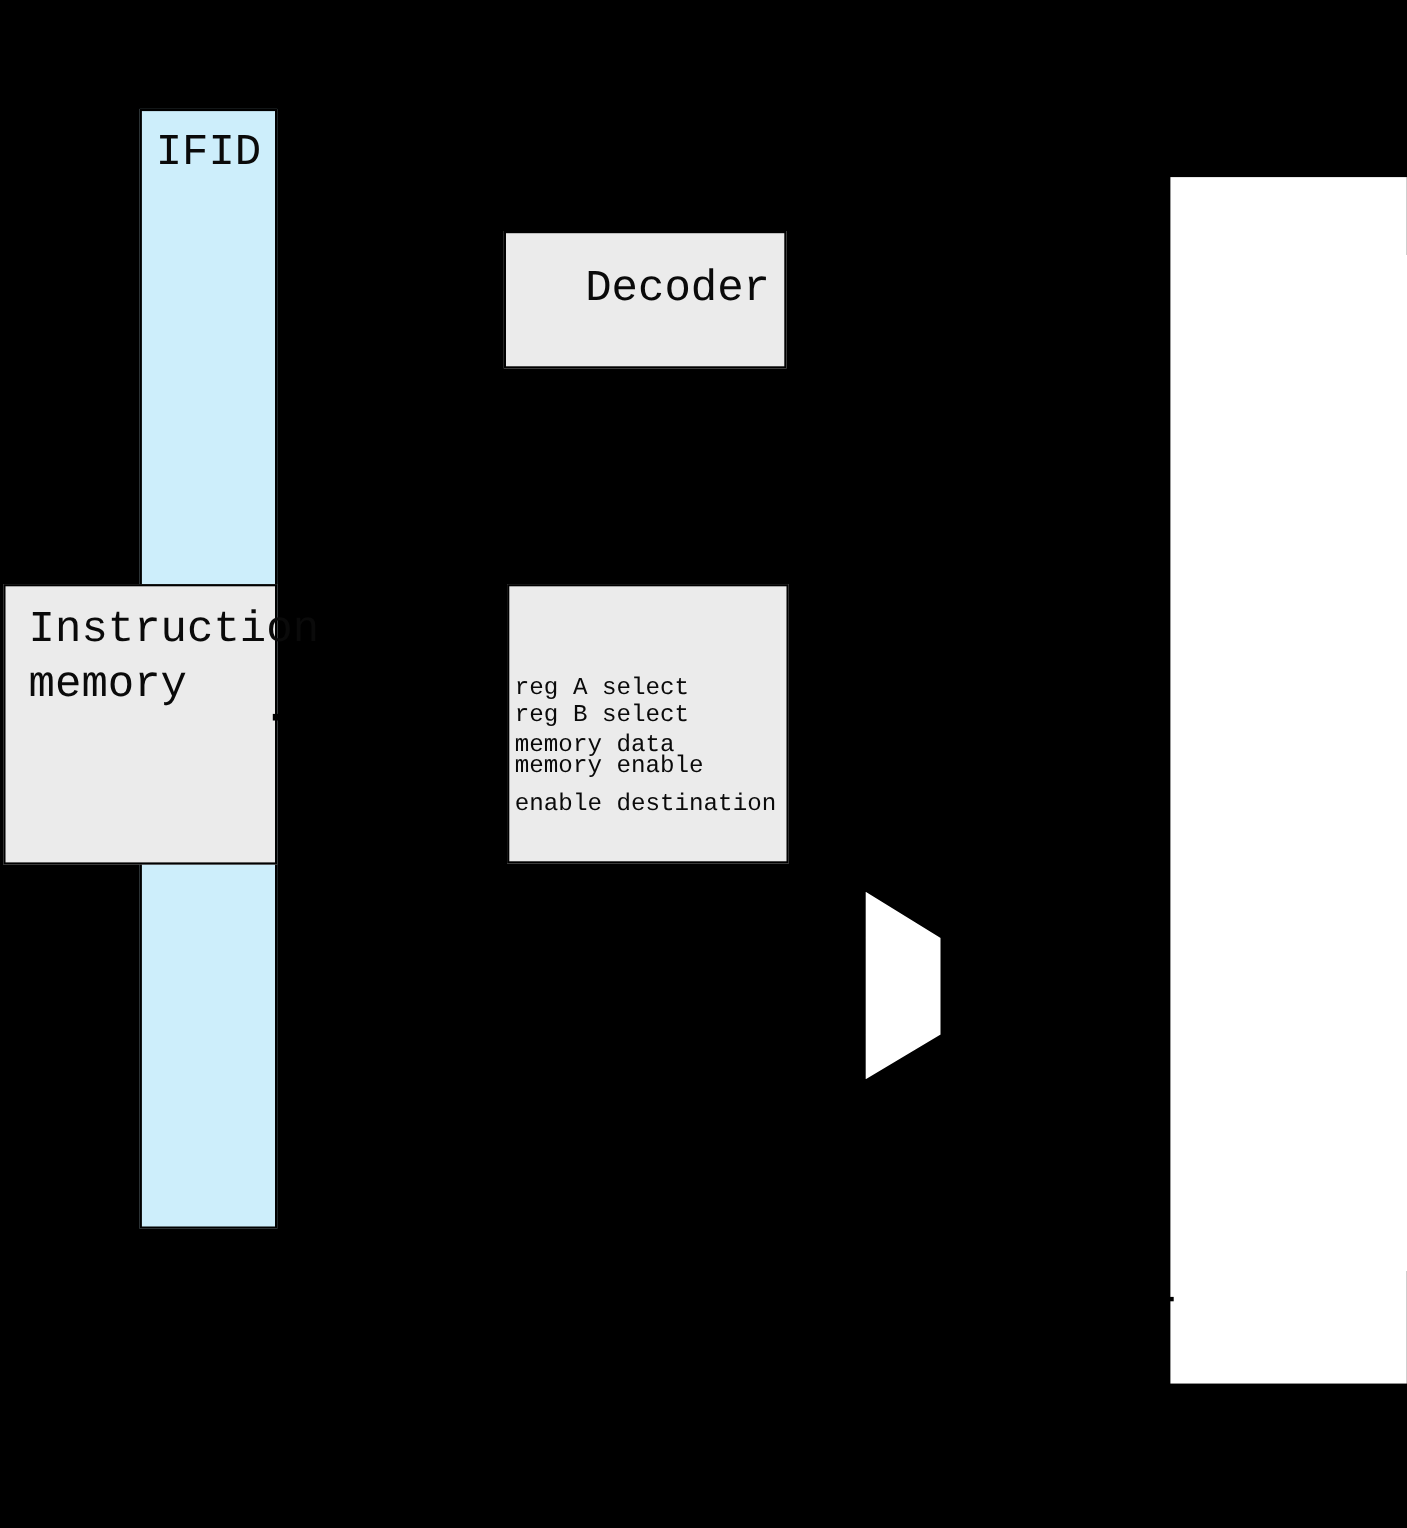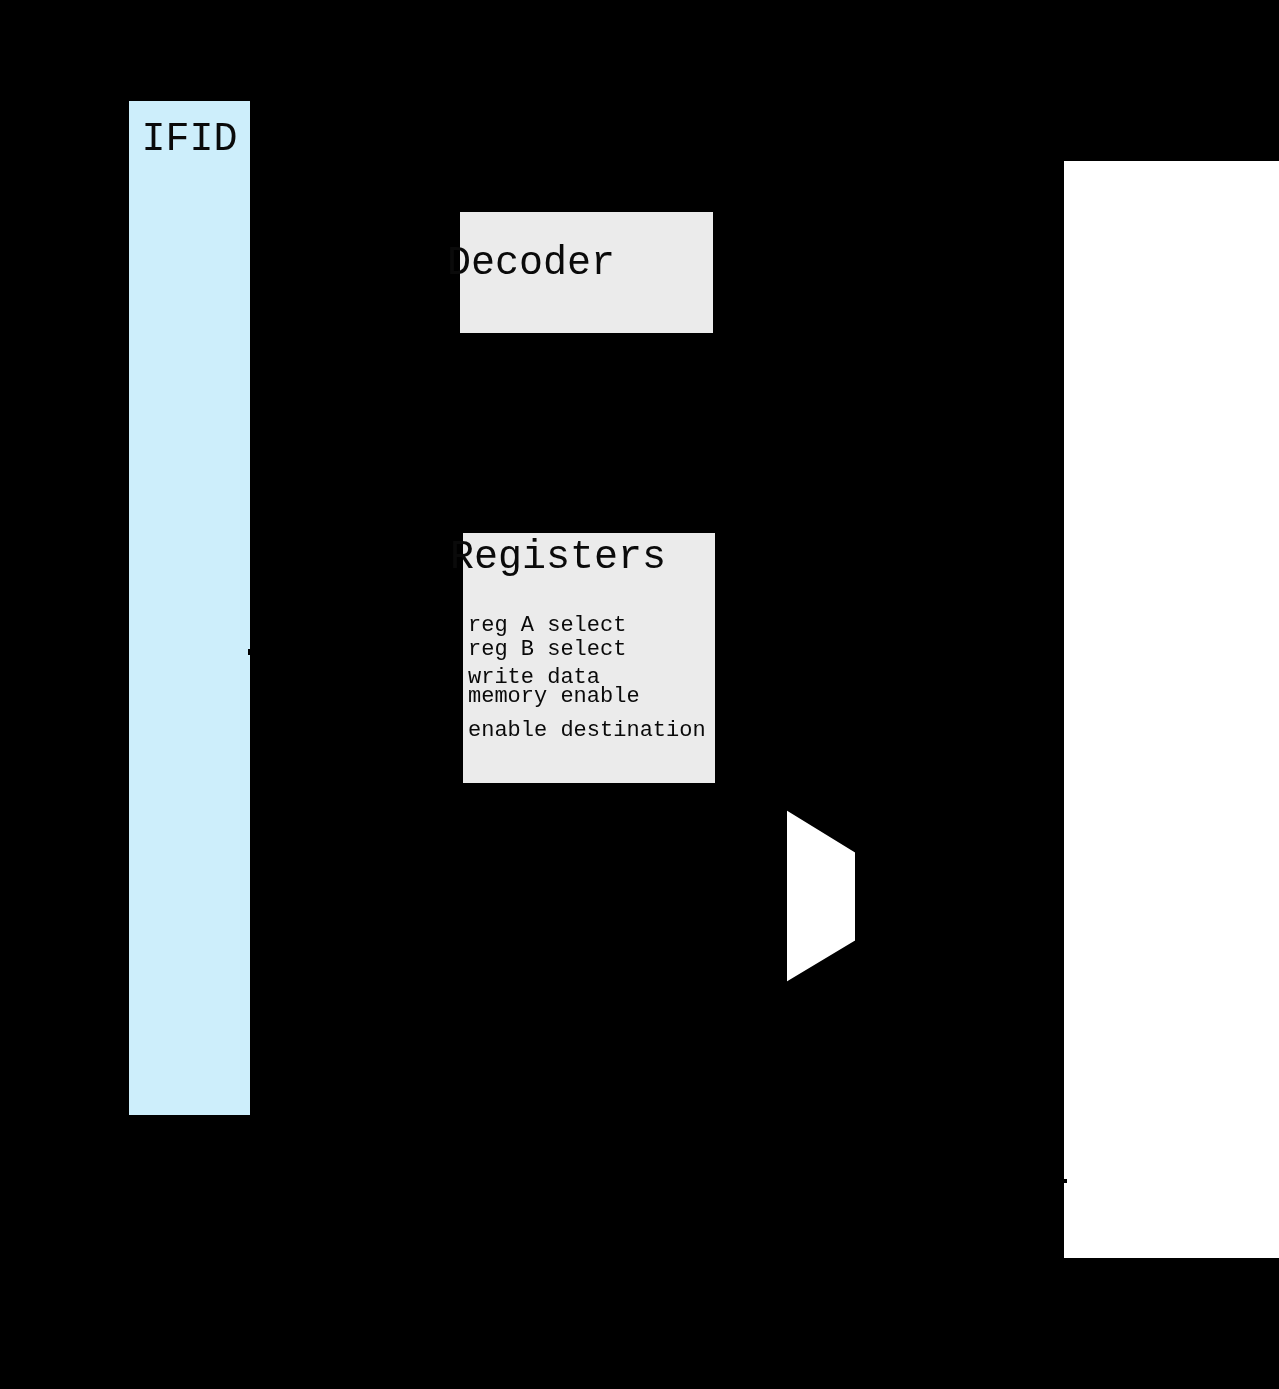--- a/index.html
+++ b/index.html
@@ -42,21 +42,21 @@
     border: 2px solid var(--border, #000);
   }
   .block.imem      { left: 3px;   top: 531px; width: 249px; height: 255px; }
   .block.decoder   { left: 458px; top: 210px; width: 257px; height: 125px; }
   .block.registers { left: 461px; top: 531px; width: 256px; height: 254px; }
   .block.immediate { left: 458px; top: 850px; width: 257px; height: 125px; }
 
   .big-label { font-size: 40px; line-height: 1; white-space: nowrap; }
   .center-label {
     position: absolute; left: 0; right: 0;
-    text-align: left;
+    text-align: right;
     transform: translateX(-13px);
   }
   .imem-label {
     position: absolute; left: 21px; top: 16px;
     font-size: 40px; line-height: 50px;
   }
   .decoder-label   { top: 32px; }
   .registers-title { top: 5px; }
   .immediate-label { top: 24px; }
 
@@ -84,30 +84,35 @@
 
 <div class="stage">
 
   <div class="abs paper"></div>
 
   <div class="abs preg ifid">
     <div class="preg-label">IFID</div>
   </div>
 
 
+  <div class="abs block imem">
+    <div class="imem-label">
+      <div>Instruction</div>
+      <div>memory</div>
+    </div>
+  </div>
 
   <div class="abs block decoder">
     <div class="big-label center-label decoder-label">Decoder</div>
   </div>
 
   <div class="abs block registers">
-    <div class="big-label center-label registers-title">Registers</div>
     <div class="port-label port-rega">reg A select</div>
     <div class="port-label port-regb">reg B select</div>
-    <div class="port-label port-wdata">write data</div>
+    <div class="port-label port-wdata">memory data</div>
     <div class="port-label port-wen">memory enable</div>
     <div class="port-label port-wdest">enable destination</div>
   </div>
 
 
   <svg class="abs mux-svg" viewBox="0 0 75 179" xmlns="http://www.w3.org/2000/svg">
     <polygon points="2,2 72,45 72,134 2,176" fill="#ffffff" stroke="#000000" stroke-width="2"></polygon>
   </svg>
 
   <div class="abs stub stub-imem"></div>

